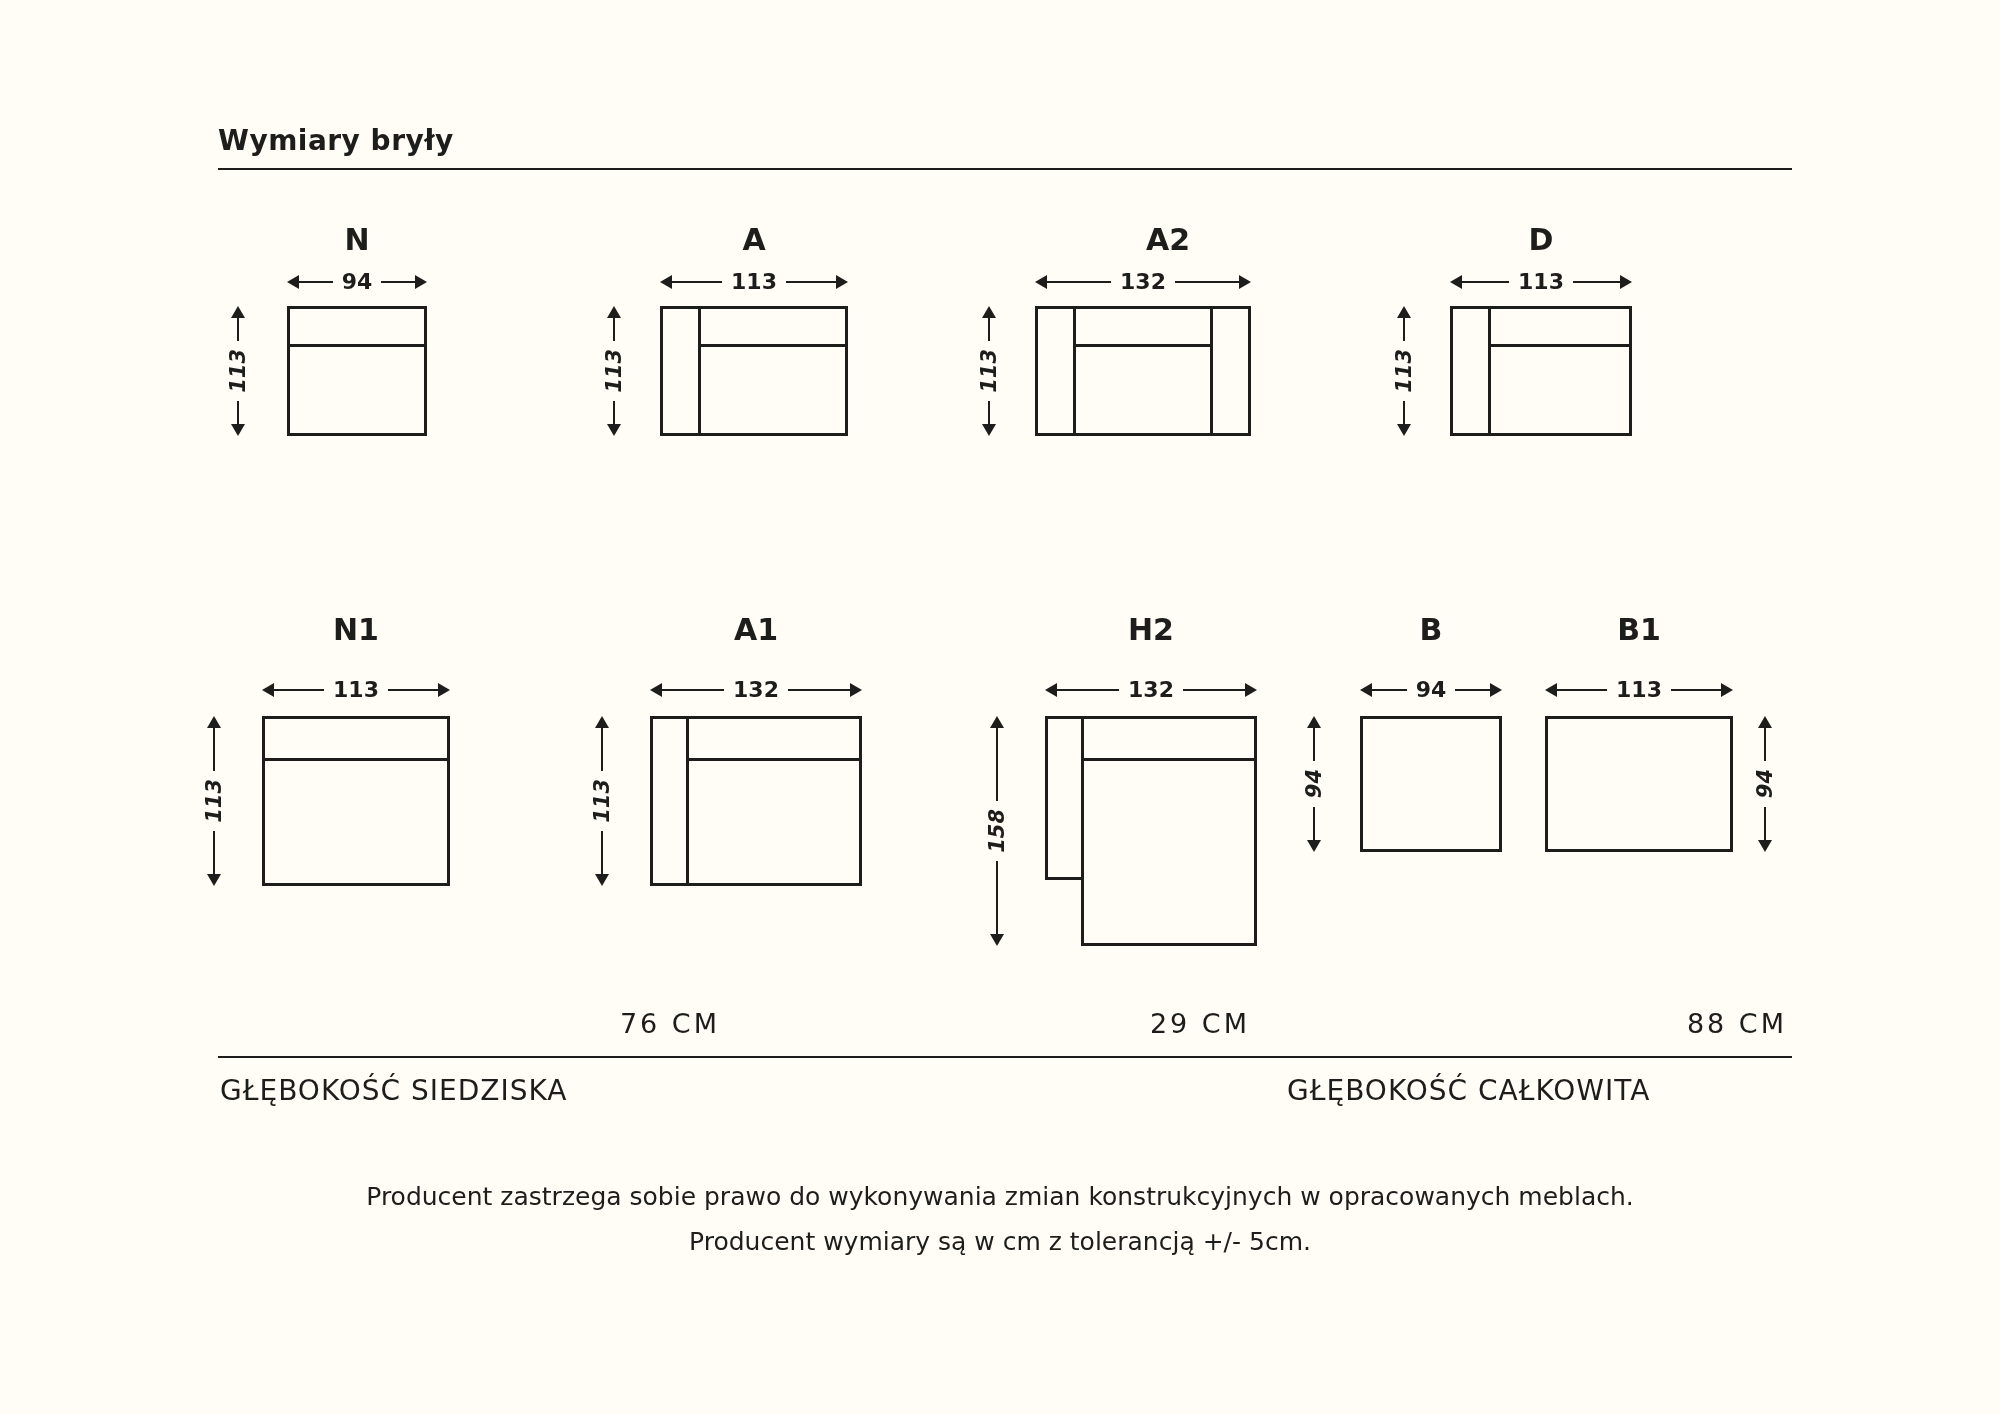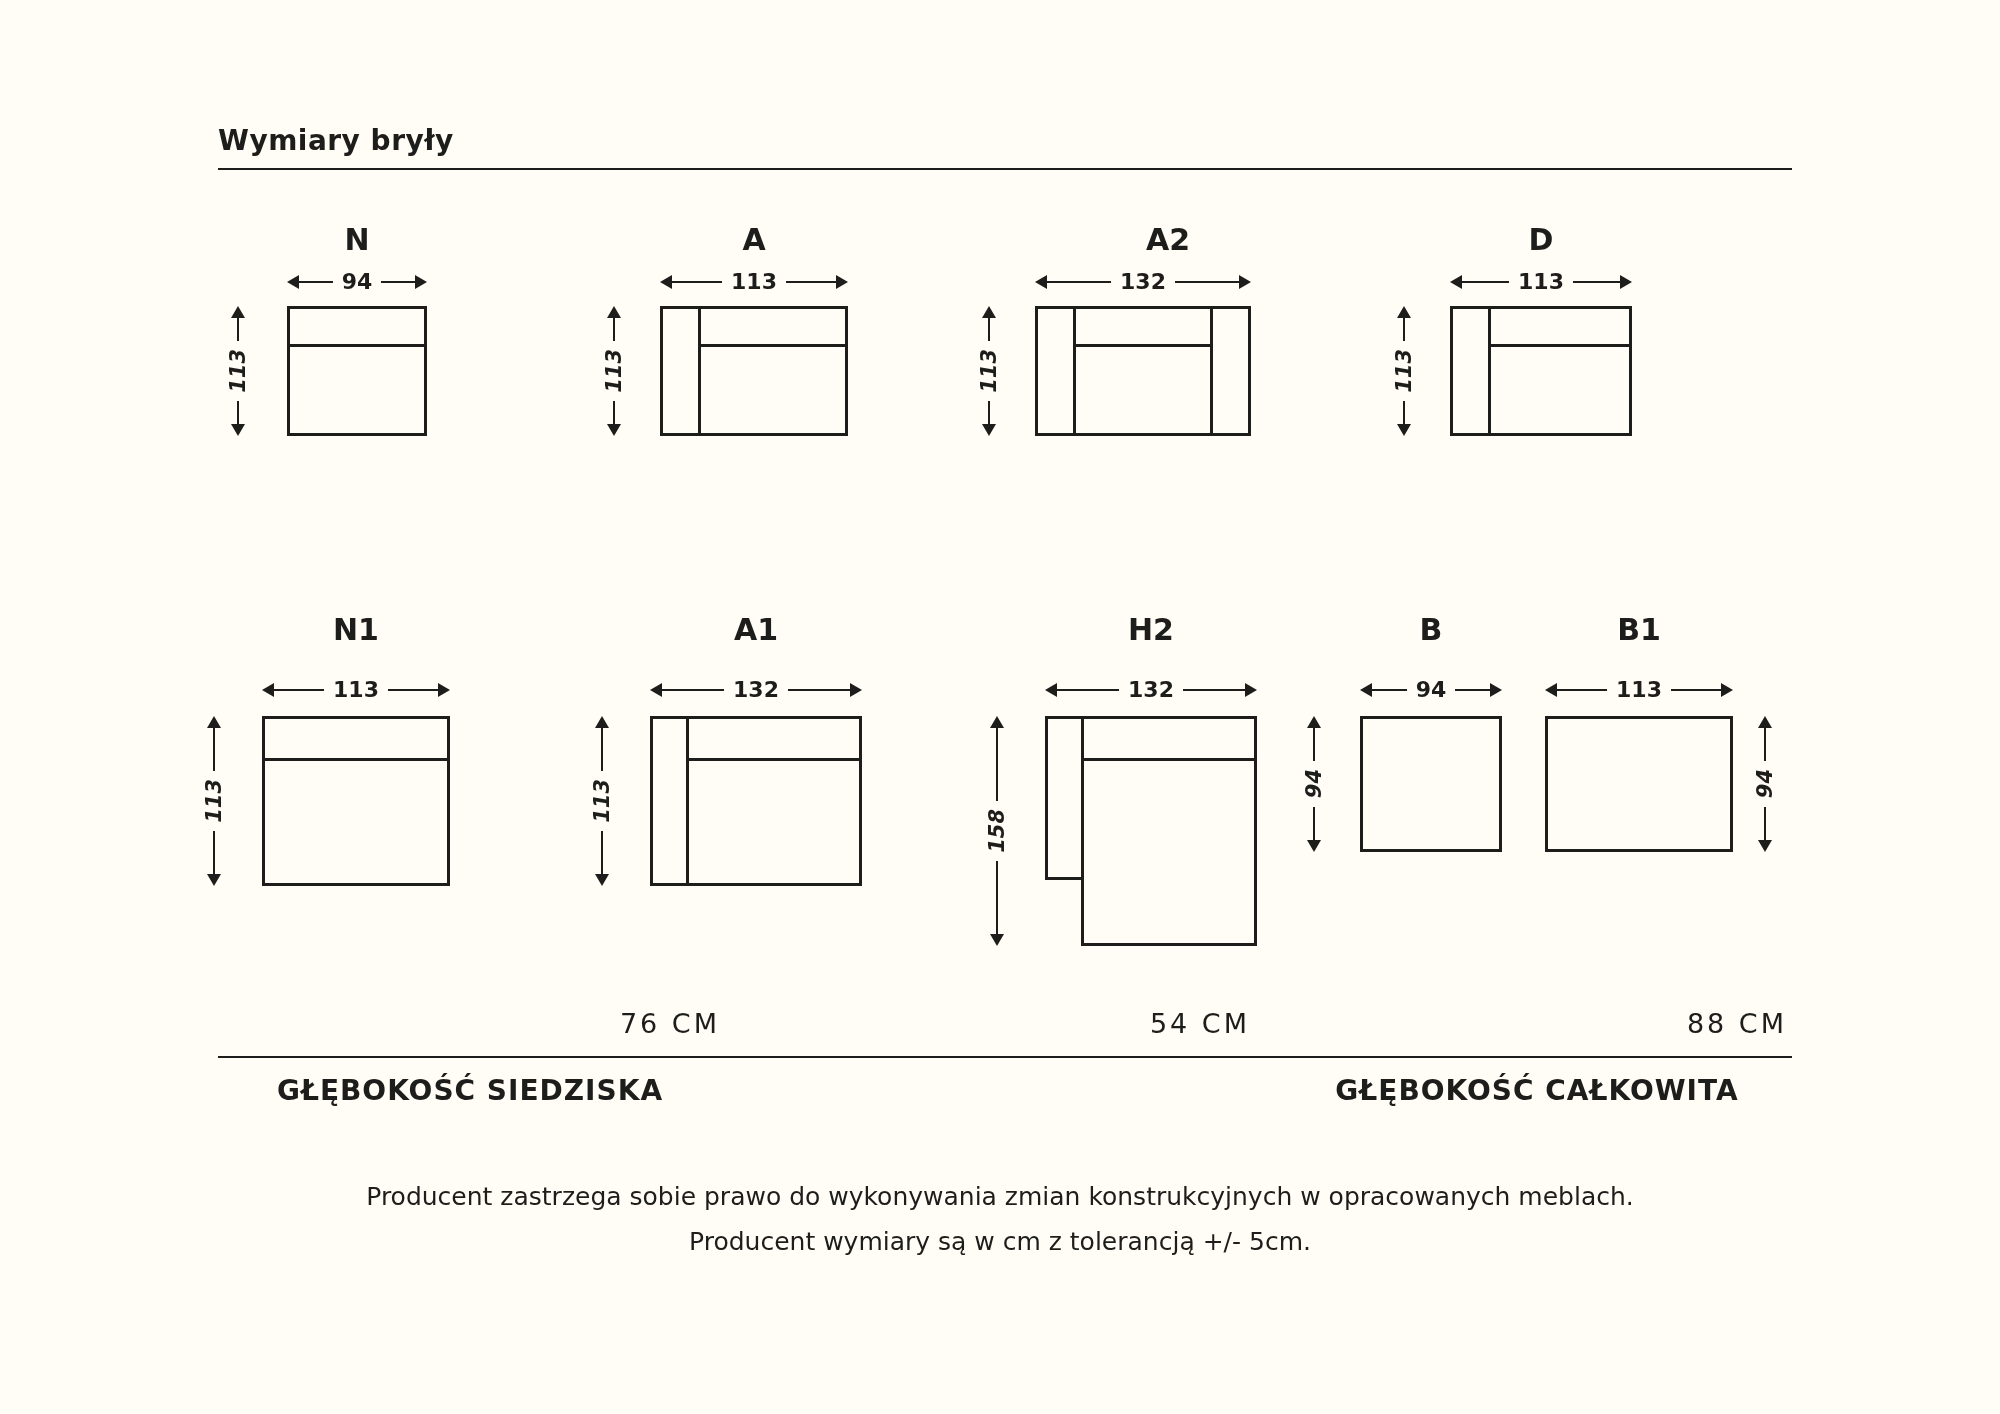--- a/index.html
+++ b/index.html
@@ -28,21 +28,21 @@
   .ah.right { border-top:7px solid transparent; border-bottom:7px solid transparent; border-left:12px solid #1d1d1b; }
   .ah.up    { border-left:7px solid transparent; border-right:7px solid transparent; border-bottom:12px solid #1d1d1b; }
   .ah.down  { border-left:7px solid transparent; border-right:7px solid transparent; border-top:12px solid #1d1d1b; }
 
   .box { position:absolute; border:3px solid #1d1d1b; background:transparent; }
   .box.no-right { border-right:none; }
   .box .hline   { position:absolute; height:3px; background:#1d1d1b; }
   .box .vline-i { position:absolute; top:0; bottom:0; width:3px; background:#1d1d1b; }
 
   .spec-value { position:absolute; font-size:27px; font-weight:400; letter-spacing:3px; text-align:right; }
-  .spec-label { position:absolute; font-size:28px; font-weight:700; letter-spacing:1px; text-align:center; }
+  .spec-label { position:absolute; font-size:28px; font-weight:400; letter-spacing:1px; text-align:left; }
 
   .footer { position:absolute; left:0; top:1174px; width:2000px; text-align:center; font-size:25px; line-height:1.8; }
 </style>
 </head>
 <body>
 
 <div class="page">
 
   <div class="title">Wymiary bryły</div>
   <div class="rule" style="left:218px;top:168px;width:1574px"></div>
@@ -232,21 +232,21 @@
       <span class="ah up"></span>
         <span class="vline"></span>
         <span class="vnum">94</span>
         <span class="vline"></span>
         <span class="ah down"></span>
     </div>
     <div class="box" style="left:1545px;top:716px;width:188px;height:136px"></div>
   </div>
 
   <div class="spec-value" style="left:220px;top:1008px;width:500px">76 CM</div>
-  <div class="spec-value" style="left:750px;top:1008px;width:500px">54 CM</div>
+  <div class="spec-value" style="left:750px;top:1008px;width:500px">29 CM</div>
   <div class="spec-value" style="left:1287px;top:1008px;width:500px">88 CM</div>
 
   <div class="rule" style="left:218px;top:1056px;width:1574px"></div>
 
   <div class="spec-label" style="left:220px;top:1074px;width:500px">GŁĘBOKOŚĆ SIEDZISKA</div>
   <div class="spec-label" style="left:1287px;top:1074px;width:500px">GŁĘBOKOŚĆ CAŁKOWITA</div>
 
   <div class="footer">
     <div>Producent zastrzega sobie prawo do wykonywania zmian konstrukcyjnych w opracowanych meblach.</div>
     <div>Producent wymiary są w cm z tolerancją +/- 5cm.</div>

